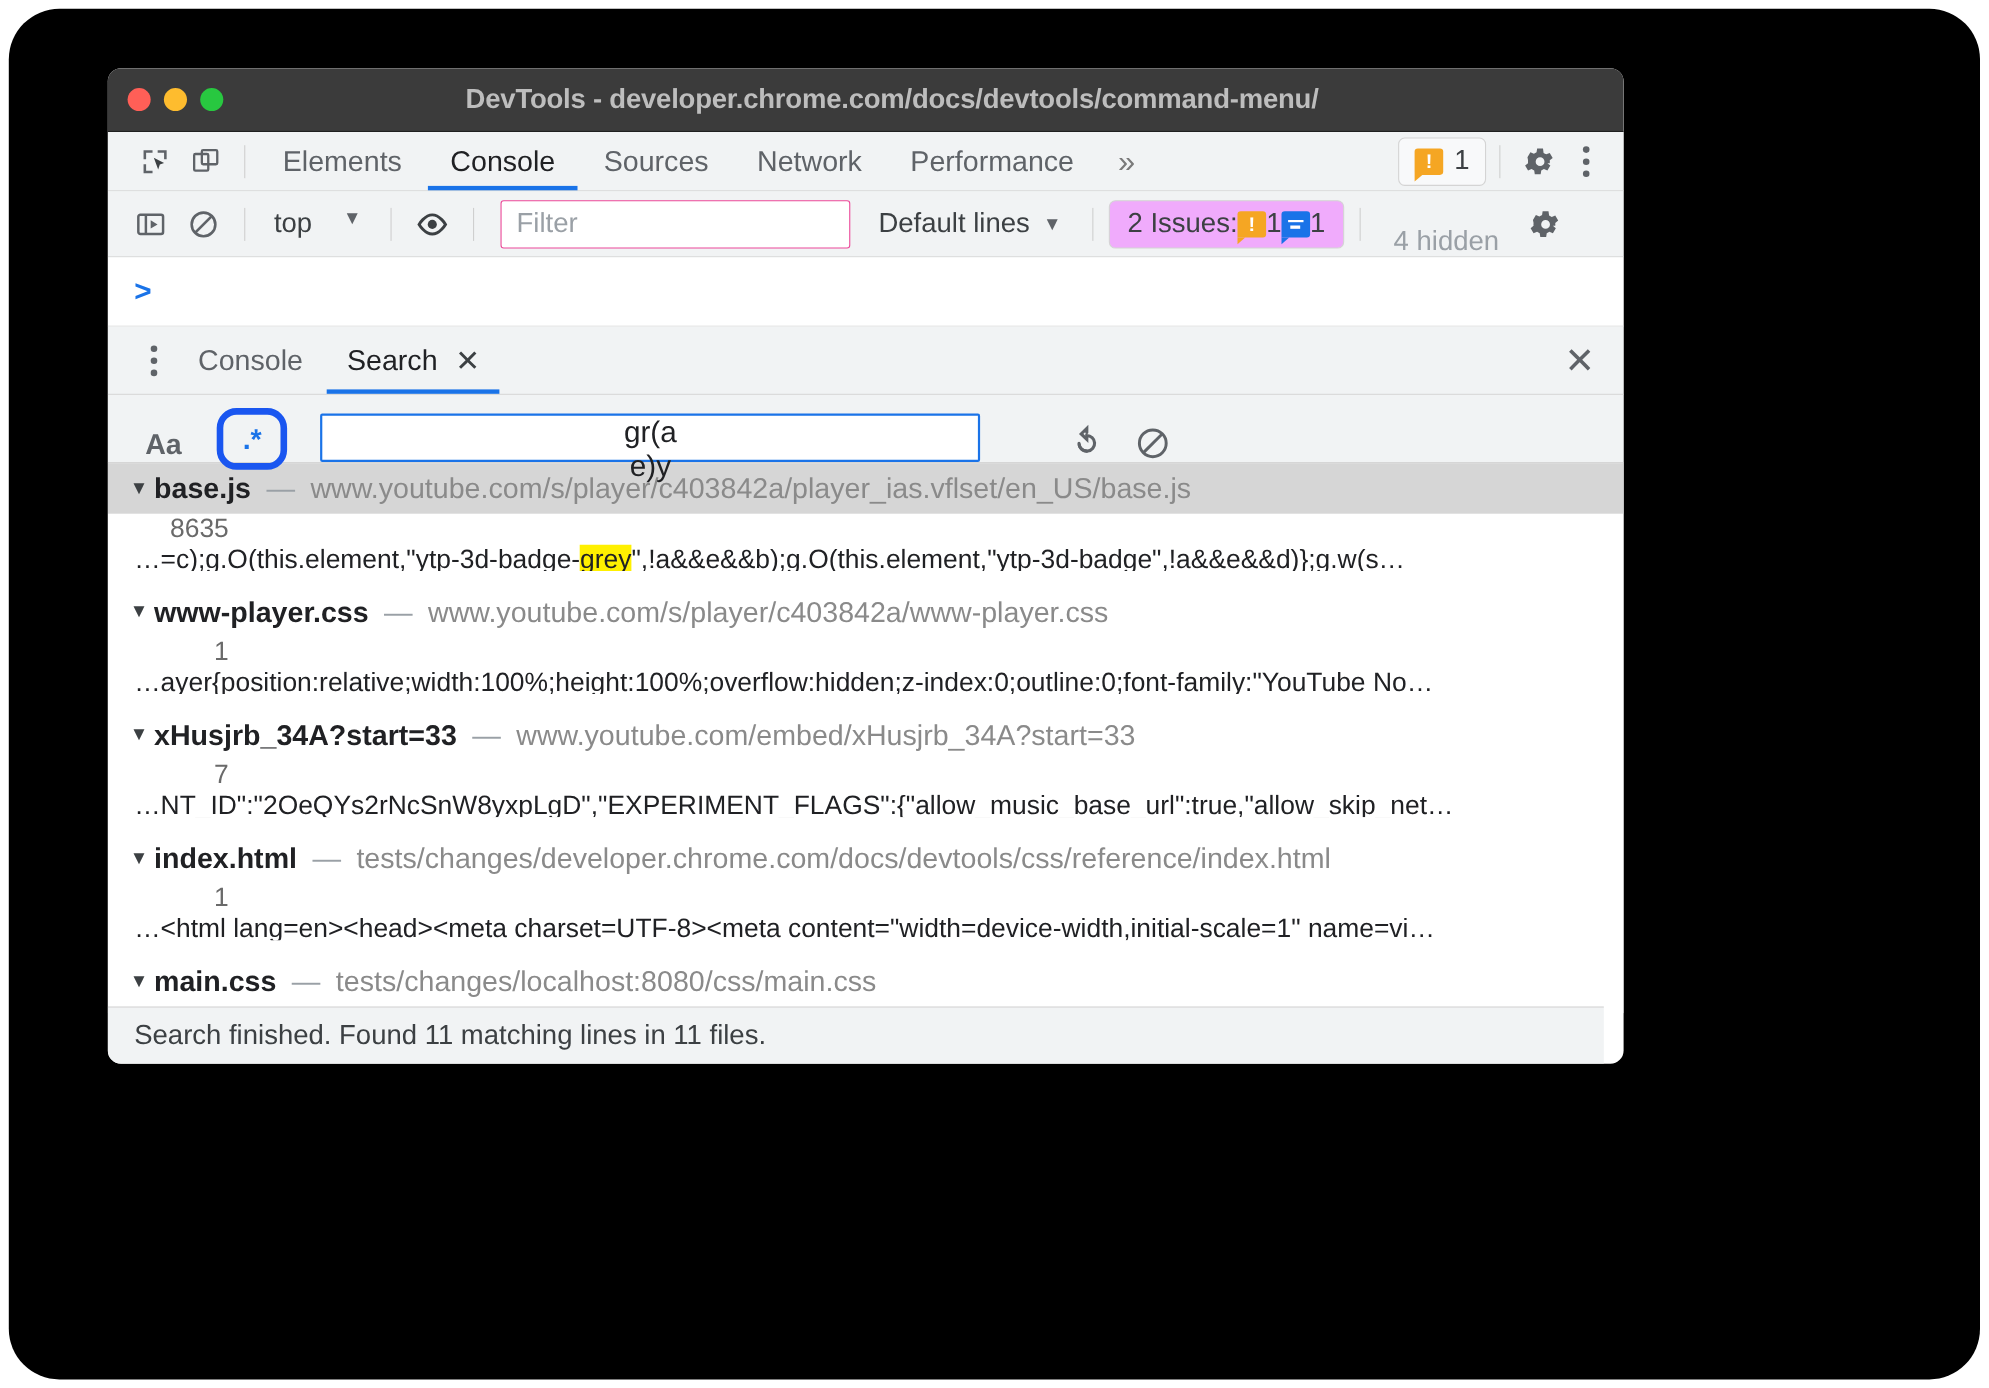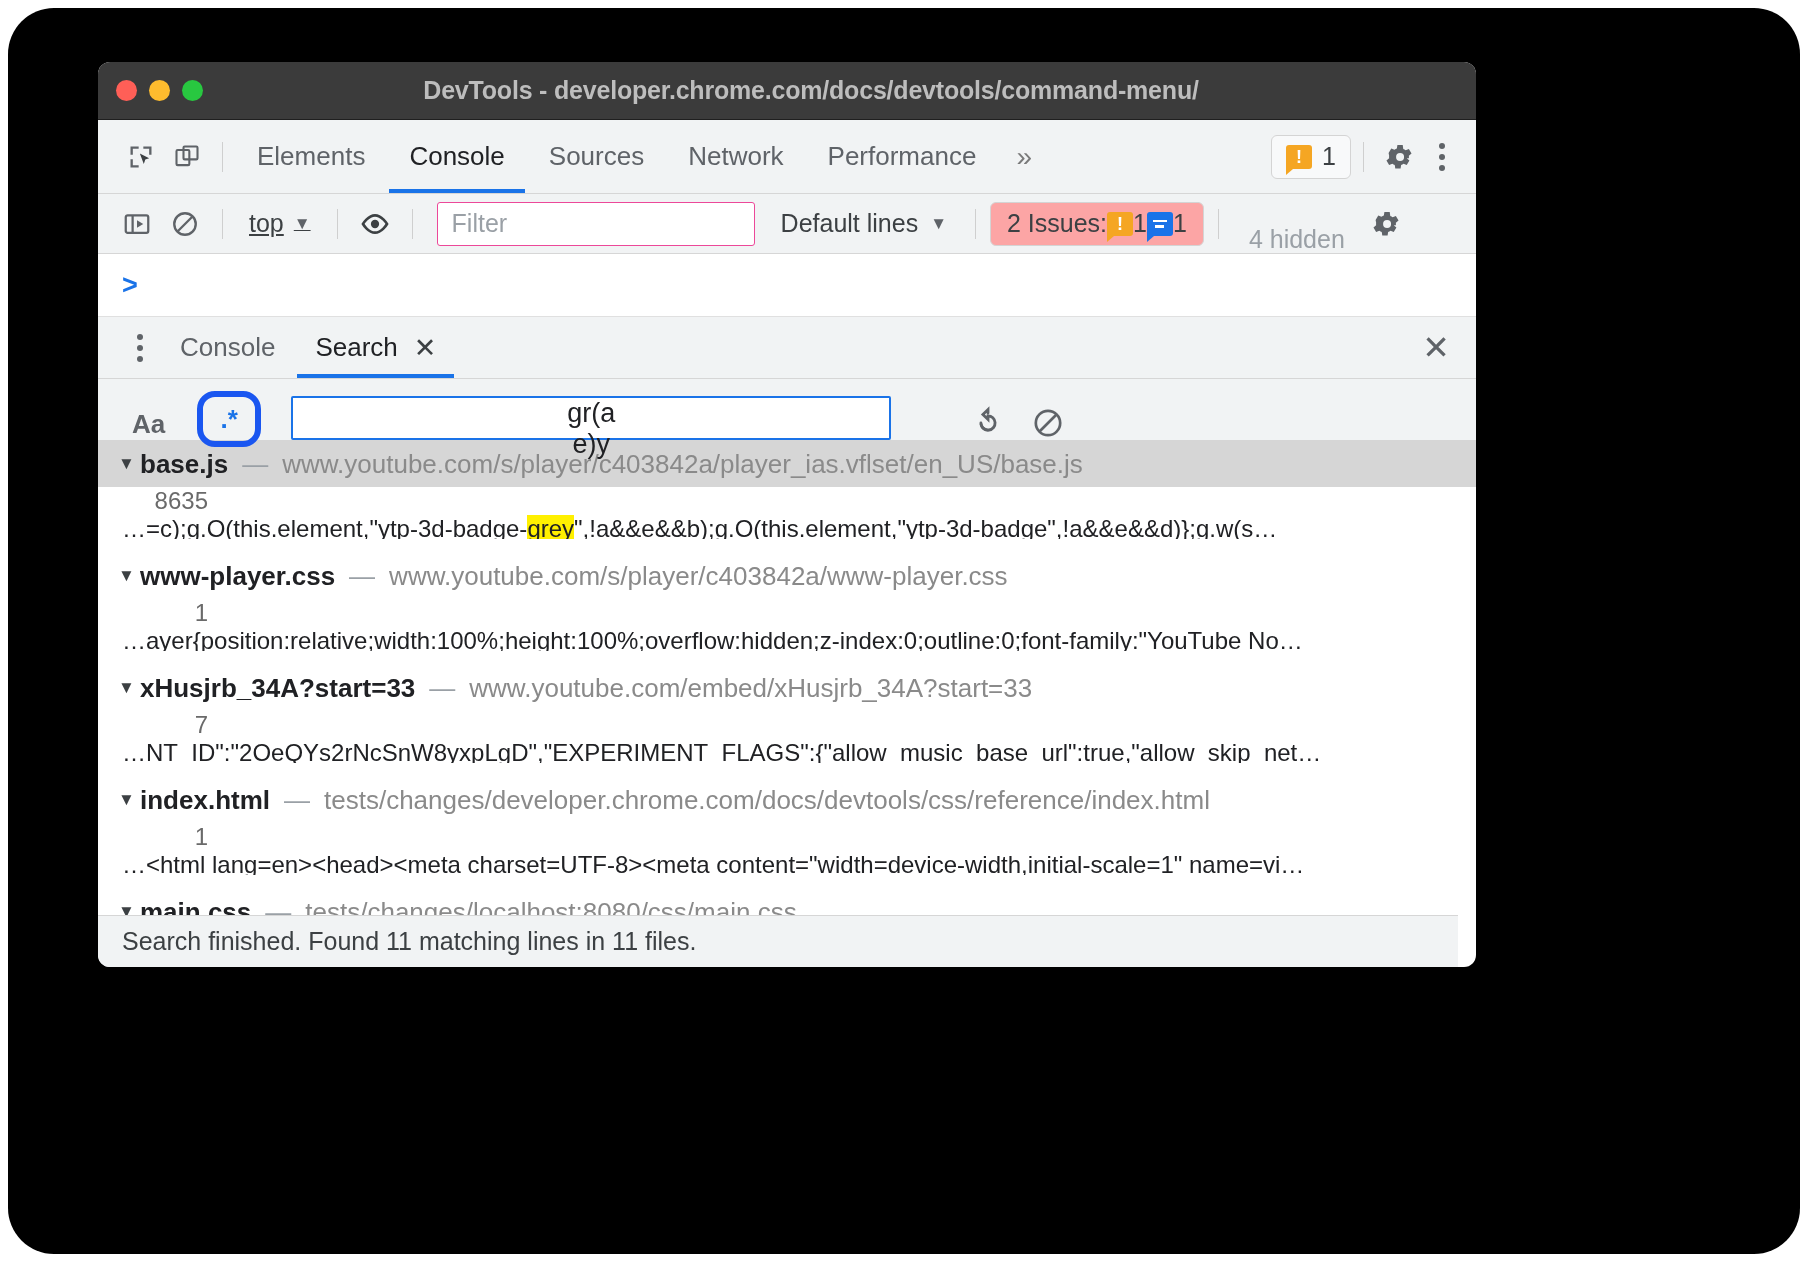--- a/index.html
+++ b/index.html
@@ -52,21 +52,21 @@
     text-align: center;
     color: #bdbdbd;
     font-size: 25px;
     font-weight: bold;
     letter-spacing: -0.2px;
     pointer-events: none;
     margin-left: 48px;
   }
   
   .tabstrip {
-    height: 74px;
+    height: 54px;
     background: #f1f3f4;
     border-bottom: 1px solid #d6d6d6;
     display: flex;
     align-items: center;
     padding: 0 14px 0 20px;
   }
   .icon-btn {
     width: 46px; height: 46px;
     display: flex; align-items: center; justify-content: center;
     color: #5f6368;
@@ -143,24 +143,23 @@
   
   .console-toolbar {
     height: 60px;
     background: #f1f3f4;
     border-bottom: 1px solid #d6d6d6;
     display: flex; align-items: center;
     padding: 0 14px 0 16px;
     gap: 2px;
   }
   .ctx-select {
-    display: flex; align-items: center; gap: 10px;
+    display: flex; align-items: flex-start; gap: 28px;
     font-size: 25px; color: #3c4043;
     padding: 0 12px;
-    text-decoration: underline;
   }
   .caret { font-size: 17px; color: #5f6368; }
   .filter-input {
     flex: 0 0 auto;
     width: 318px; height: 44px;
     background: #ffffff;
     border: 1px solid #ec4899;
     border-radius: 3px;
     display: flex; align-items: center;
     padding: 0 14px;
@@ -170,21 +169,21 @@
   }
   .levels {
     display: flex; align-items: center; gap: 12px;
     font-size: 25px; color: #3c4043;
     padding: 0 14px;
   }
   .issues-box {
     display: flex; align-items: center; gap: 0;
     border: 1px solid #d4d4d4;
     border-radius: 6px;
-    background: #fca5a5;
+    background: #f0abfc;
     height: 44px;
     padding: 16px 16px;
     font-size: 25px; color: #3c4043;
     white-space: nowrap;
   }
   .hidden-txt { font-size: 25px; color: #9aa0a6; padding: 0 16px; white-space: nowrap; margin-top: 31px; }
   
   .prompt-area {
     height: 63px;
     background: #ffffff;

